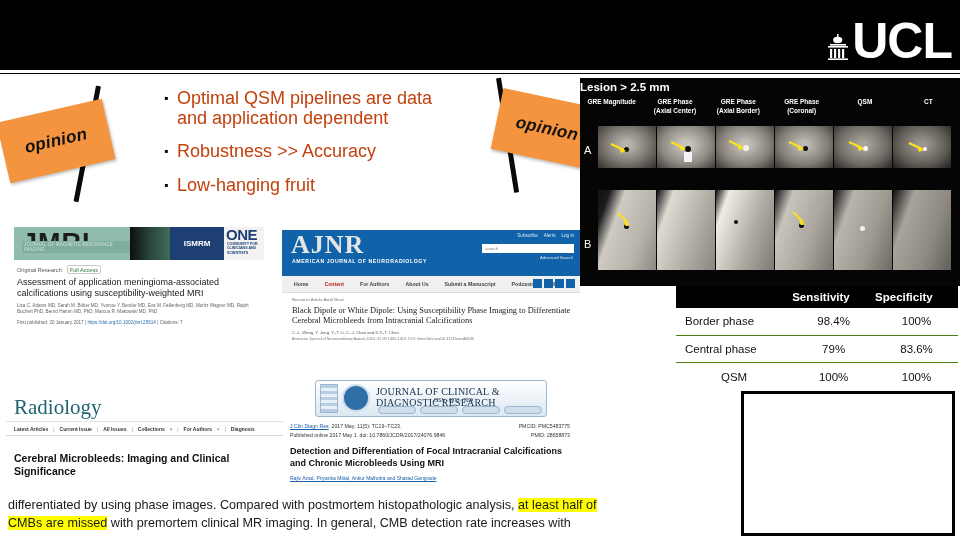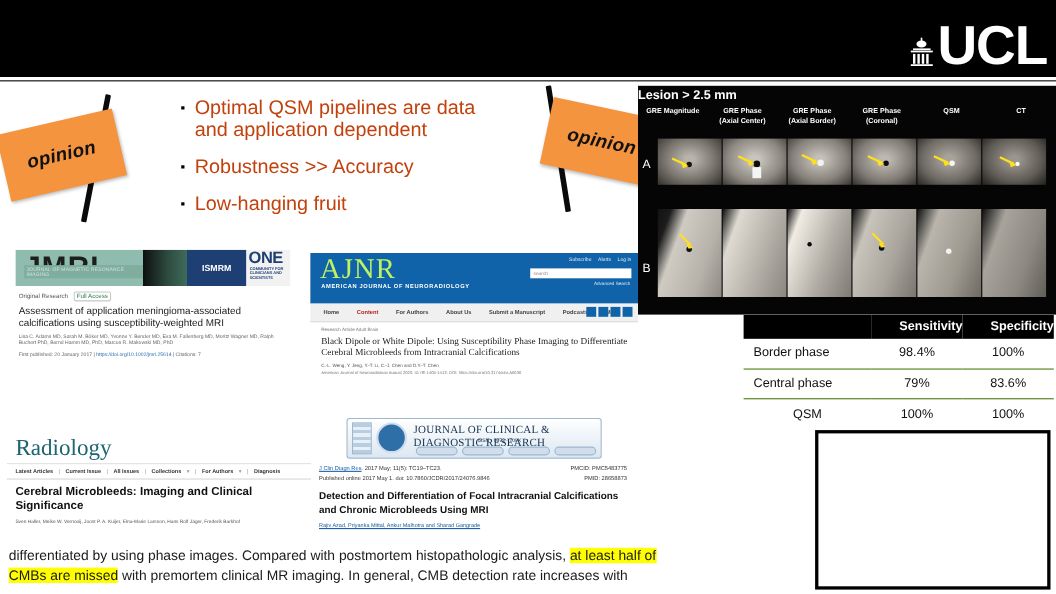--- a/index.html
+++ b/index.html
@@ -101,21 +101,21 @@
   .arrow-svg { position: absolute; }
 
   
   #stats-table {
     position: absolute; left: 676px; top: 286px; width: 282px; height: 104px;
     background: #fff;
   }
   #stats-table table { border-collapse: collapse; width: 100%; height: 100%; }
   #stats-table th {
     background: #000; color: #fff; font-size: 11.5px; font-weight: bold;
-    height: 22px; text-align: right;
+    height: 22px; text-align: left;
   }
   #stats-table th.blank { background: #000; }
   #stats-table td {
     font-size: 11.5px; color: #111; text-align: center; height: 26px;
     border-bottom: 1px solid #4d7c0f;
   }
   #stats-table td.rowhead { text-align: left; padding-left: 9px; }
   #stats-table tr:last-child td { border-bottom: none; }
   #stats-table tr:last-child td.rowhead { text-align: center; padding-left: 0; }
 
@@ -177,22 +177,22 @@
   }
   .jmri-pubinfo {
     font-size: 4.6px; color: #666; padding: 5px 3px 0 3px;
   }
   .jmri-pubinfo .lnk { color: #2b6cb0; }
 
   
   #ajnr { left: 282px; top: 230px; width: 298px; height: 110px; }
   .ajnr-banner { position: relative; height: 46px; background: #1063a8; }
   .ajnr-word {
-    position: absolute; left: 9px; top: 0px; font-size: 26px; font-weight: normal;
-    color: #bef264; letter-spacing: 1px; font-family: "Liberation Serif", serif;
+    position: absolute; left: 9px; top: 0px; font-size: 26px; font-weight: bold;
+    color: #e5e5e5; letter-spacing: 1px; font-family: "Liberation Serif", serif;
   }
   .ajnr-sub {
     position: absolute; left: 10px; top: 28px; font-size: 5.2px; font-weight: bold;
     color: #ffffff; letter-spacing: 0.6px;
   }
   .ajnr-toplinks {
     position: absolute; right: 6px; top: 3px; font-size: 4.6px; color: #dce8f4;
     display: flex; gap: 6px;
   }
   .ajnr-search {
@@ -235,20 +235,21 @@
   }
   .rad-nav {
     height: 14px; border-bottom: 1px solid #d8d8d8; display: flex;
     align-items: center; padding-left: 8px; gap: 5px;
   }
   .rad-nav span { font-size: 5px; color: #333; font-weight: bold; }
   .rad-nav i { font-size: 5px; color: #999; font-style: normal; }
   .rad-title {
     font-size: 10.5px; font-weight: bold; color: #111; padding: 5px 6px 0 8px;
     line-height: 12.5px;
+    margin-top: 11px;
   }
   .rad-authors { font-size: 4.4px; color: #555; padding: 5px 4px 0 8px; line-height: 6px; }
 
   
   #jcdr { left: 288px; top: 378px; width: 286px; height: 104px; }
   .jcdr-logobar {
     margin: 2px auto 0 auto; width: 232px; height: 37px;
     background: linear-gradient(to bottom,#ffffff,#dbe7f1);
     border: 1px solid #9db7cf; border-radius: 3px; position: relative;
   }

